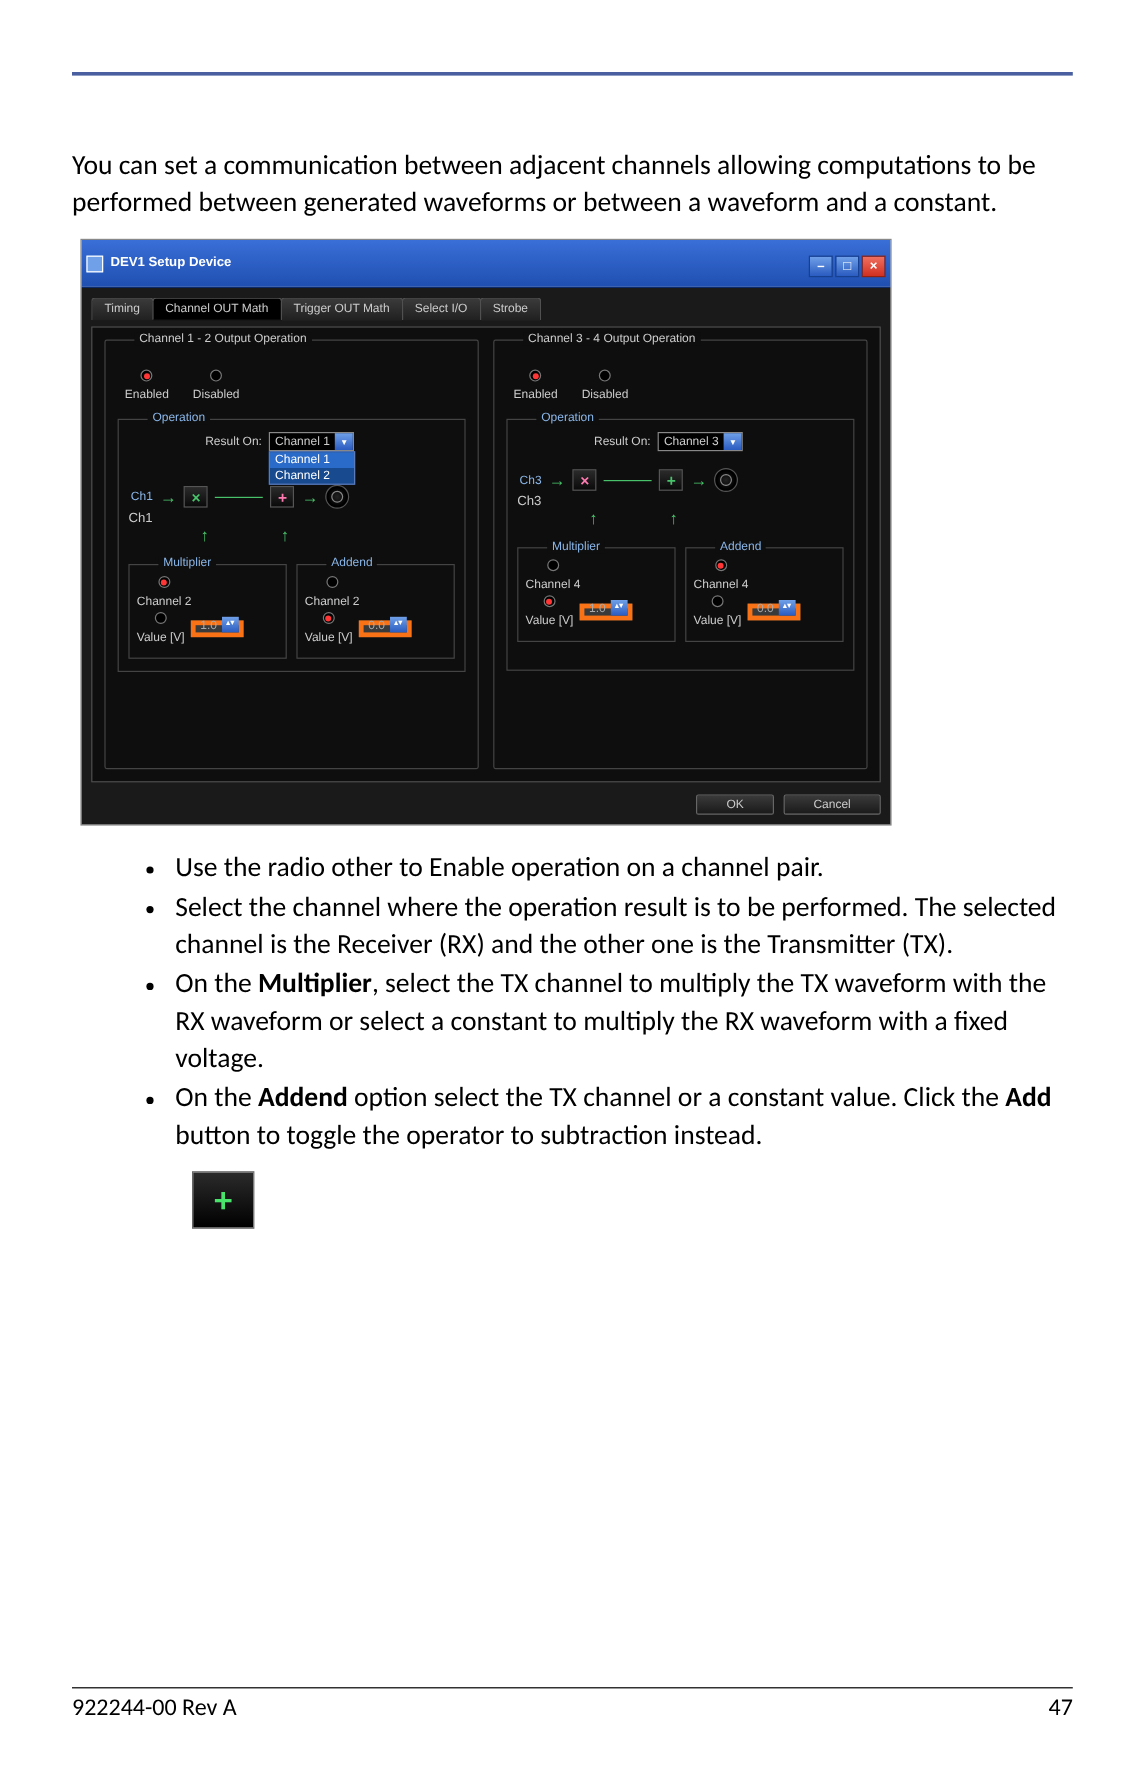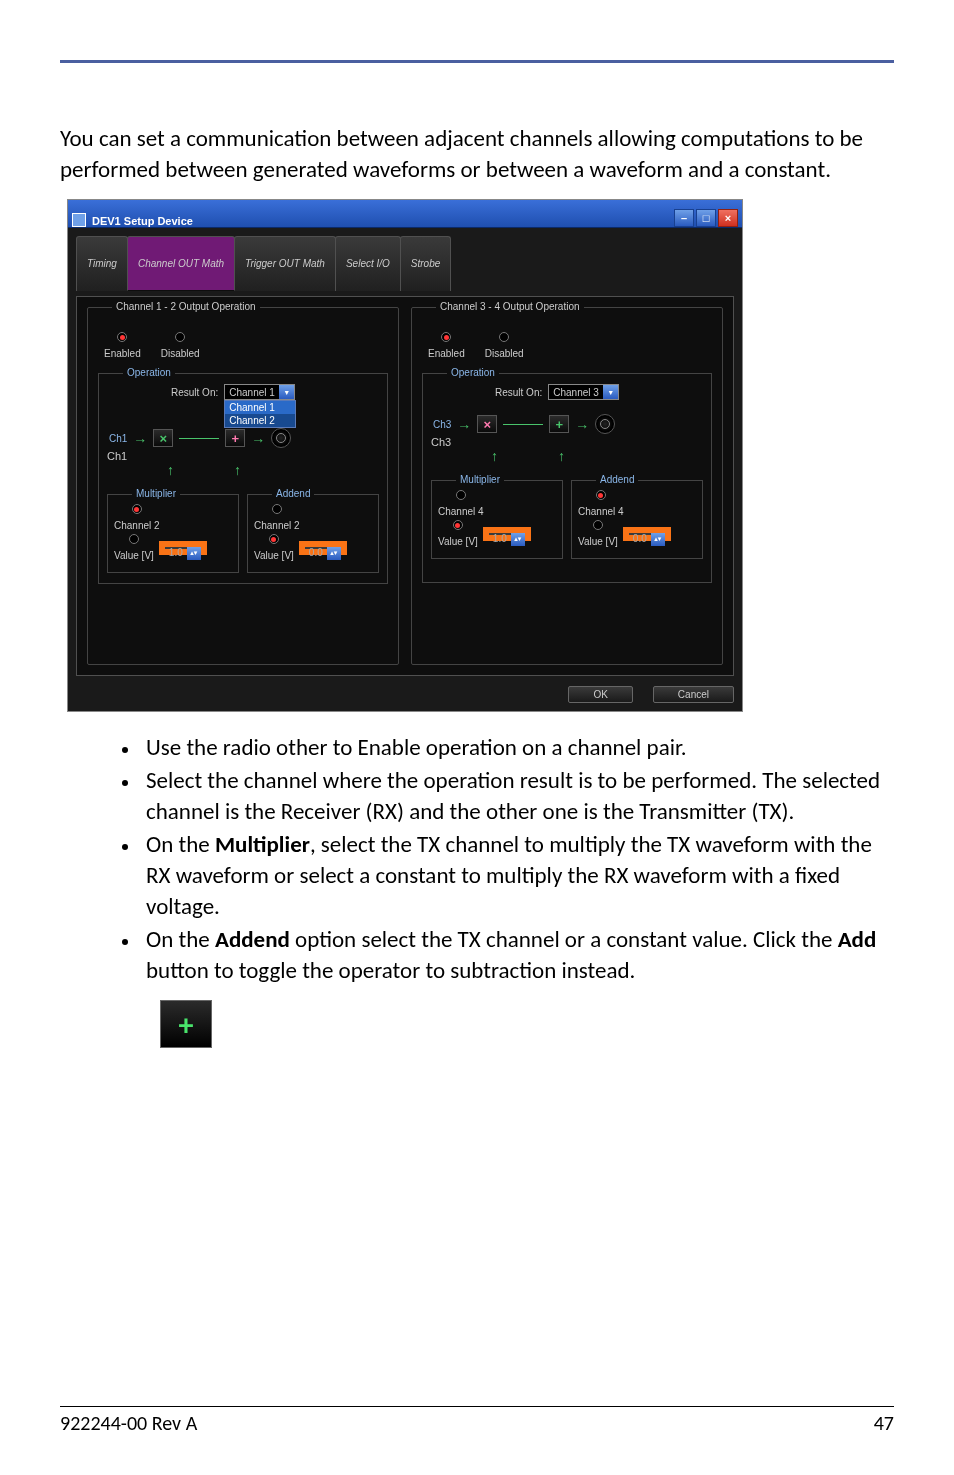--- a/index.html
+++ b/index.html
@@ -35,24 +35,24 @@
     border: 1px solid #888;
     width: 676px;
     margin: 0 0 20px 7px;
     font-family: Tahoma, Arial, sans-serif;
     font-size: 11px;
     color: #ccc;
   }
   .titlebar {
     background: linear-gradient(#3a6fd8, #1f4fb0);
     color: #fff;
-    height: 28px;
+    height: 40px;
     display: flex;
-    align-items: flex-end;
-    padding: 0 4px;
+    align-items: flex-start;
+    padding: 13px 4px;
     font-weight: bold;
     border-bottom: 1px solid #0a2a6a;
   }
   .titlebar .ico {
     width: 14px; height: 14px;
     background: #6fa0e8;
     border: 1px solid #fff;
     margin-right: 6px;
   }
   .titlebar .spacer { flex: 1; }
@@ -73,30 +73,29 @@
     padding: 8px;
   }
   .tabs {
     display: flex;
     margin-bottom: 6px;
   }
   .tab {
     background: linear-gradient(#3a3a3a,#202020);
     border: 1px solid #505050;
     color: #ccc;
-    padding: 21px 10px;
+    padding: 3px 10px;
     font-size: 10px;
     margin-right: -1px;
     border-top-left-radius: 3px;
     border-top-right-radius: 3px;
     border-bottom: none;
-    font-style: italic;
   }
   .tab.active {
-    background: #701a75;
+    background: #000000;
     border-bottom: 1px solid #0e0e0e;
     position: relative; z-index: 2;
   }
   .tab-content {
     border: 1px solid #505050;
     background: #0e0e0e;
     padding: 10px;
     margin-top: -1px;
     min-height: 380px;
     display: flex;
@@ -172,31 +171,31 @@
   }
   .targ::after{content:""; width:8px;height:8px;border:1px solid #888;border-radius:50%;}
   .up-arrow { color:#49c36b; font-size:14px; transform:translateY(-2px);}
   .subgroups { display:flex; gap:8px; margin-top:14px;}
   .subgroup {
     border:1px solid #444; flex:1; padding:6px 6px 8px 6px; position:relative;
   }
   .subgroup .legend { color:#8ab6e8;}
   .sg-row { display:flex; align-items:center; gap:5px; margin:3px 0;}
   .spin {
-    display:flex; align-items:flex-start;
-    background:#3a3a3a; border:6px solid #f97316; height:14px;
+    display:flex; align-items:flex-end;
+    background:#3a3a3a; border:4px solid #f97316; height:14px;
   }
   .spin .sv { padding:0 4px; font-size:10px; color:#aaa; min-width:22px;}
   .spin .sb {
     width:14px; height:13px; background:linear-gradient(#6fa0e8,#2a5bc0);
     color:#fff; font-size:7px; display:flex; flex-direction:column;
     align-items:center; justify-content:center; line-height:6px;
   }
   .dlg-buttons {
-    display:flex; justify-content:flex-end; gap:20px; margin-top:10px;
+    display:flex; justify-content:flex-end; gap:8px; margin-top:10px;
   }
   .dlg-btn {
     background:linear-gradient(#3a3a3a,#1a1a1a);
     border:1px solid #666; color:#ccc;
     padding:2px 24px; font-size:10px; border-radius:2px;
   }
   
   ul.doc {
     margin: 20px 0 0 80px;
     font-size: 23px;

